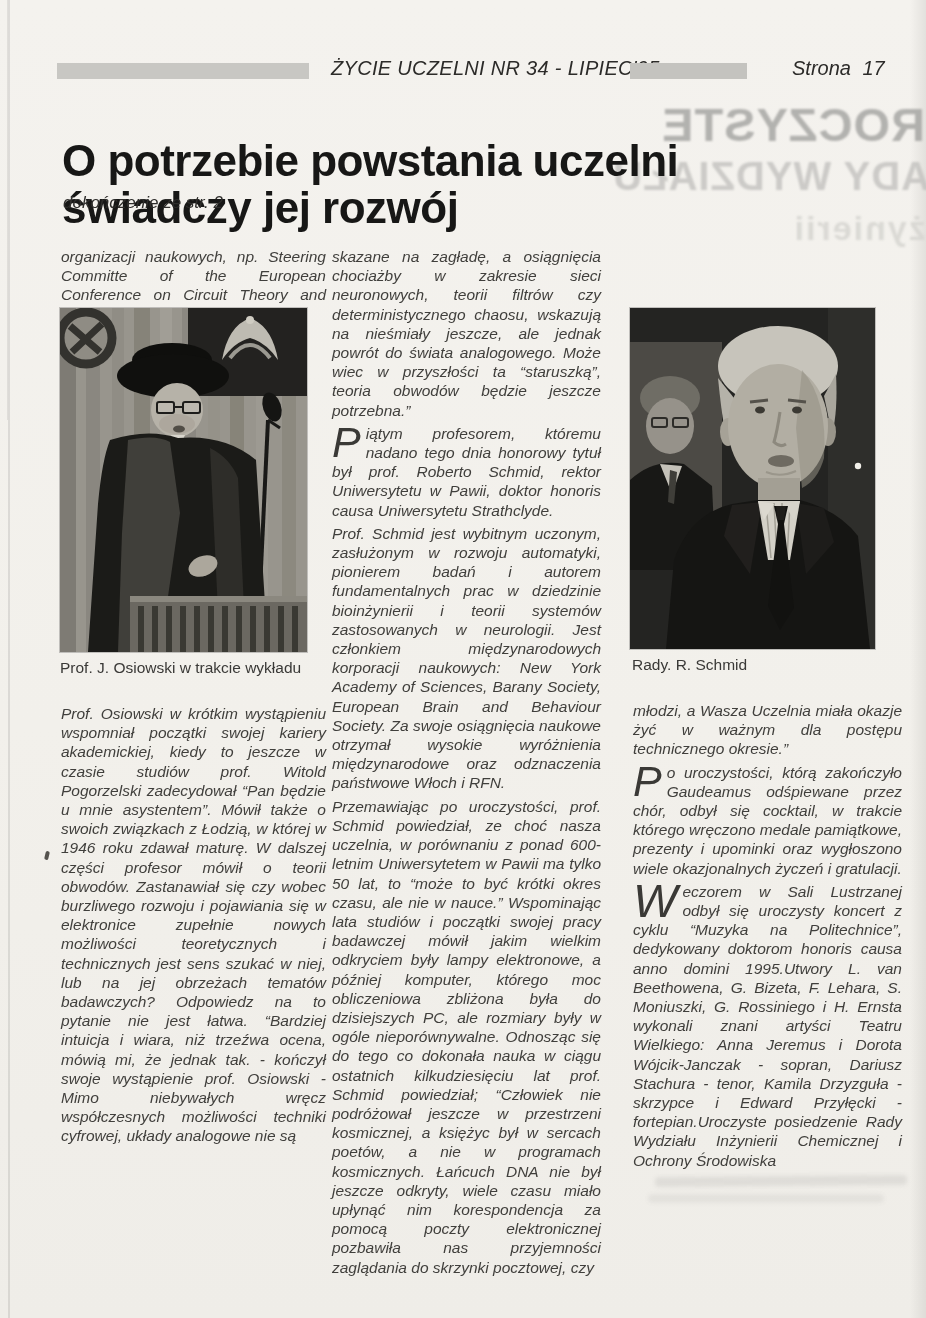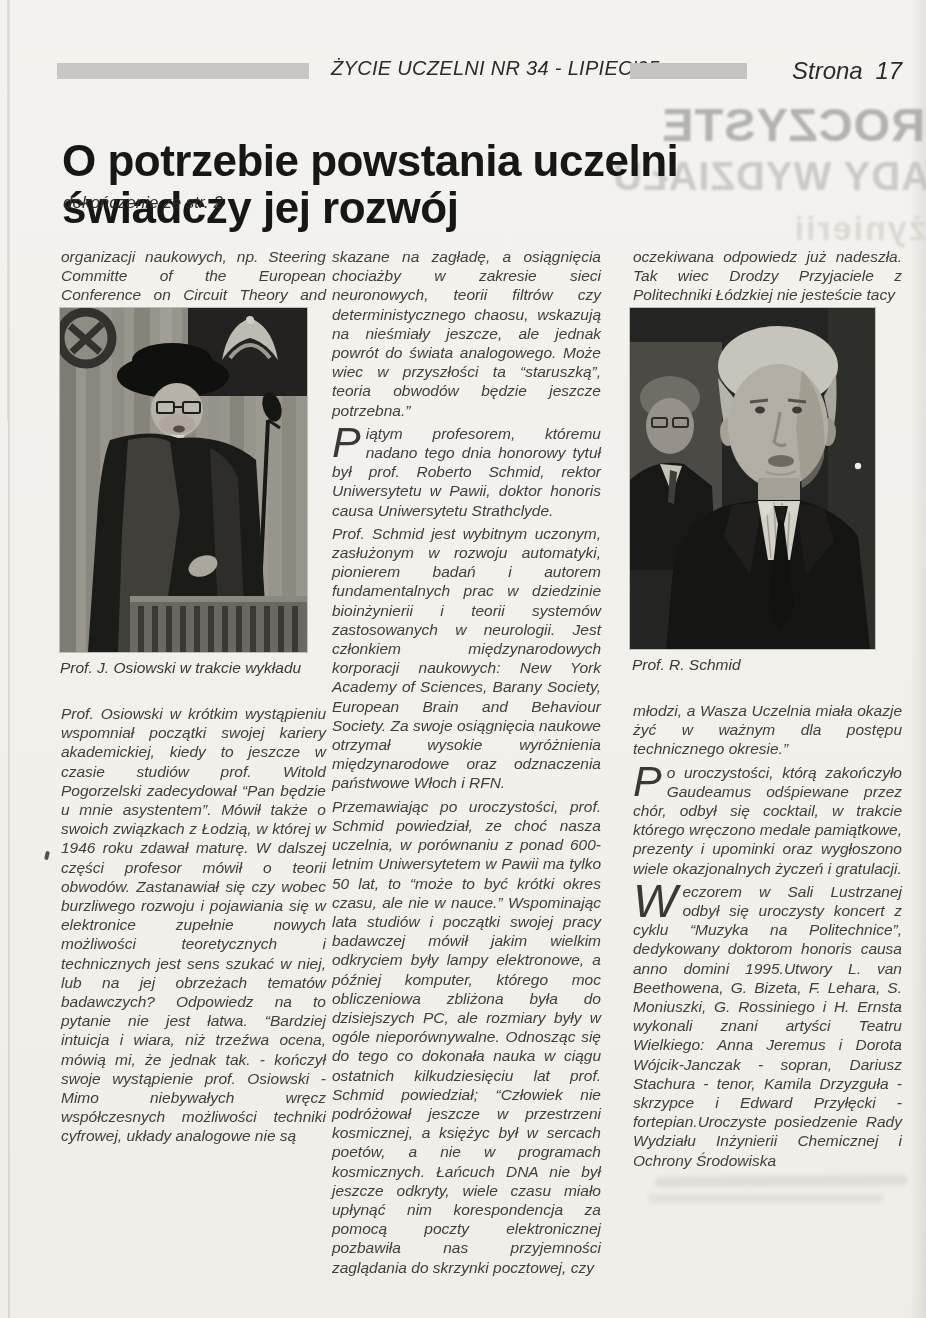--- a/index.html
+++ b/index.html
@@ -18,39 +18,39 @@
   .edge-shadow{position:absolute;right:0;top:0;width:16px;height:1318px;
     background:linear-gradient(90deg,rgba(0,0,0,0) 0%,rgba(0,0,0,.07) 100%);}
   .stray-mark{position:absolute;left:45px;top:851px;width:4px;height:9px;background:#55534e;border-radius:2px;transform:rotate(14deg);}
   .ghost-smudge{position:absolute;filter:blur(2px);background:rgba(100,100,100,.12);border-radius:4px;}
   
   .rule{position:absolute;height:16px;background:#c8c7c3;}
   .rule-left{left:57px;top:63px;width:252px;}
   .rule-right{left:630px;top:63px;width:117px;background:#c4c3bf;}
   .masthead{position:absolute;left:331px;top:57px;width:300px;
     font-style:italic;font-size:20px;letter-spacing:.3px;color:#2c2b29;white-space:nowrap;}
-  .pagenum{position:absolute;left:792px;top:57px;font-style:italic;font-size:24px;color:#2c2b29;
+  .pagenum{position:absolute;left:792px;top:57px;font-style:italic;font-size:20px;color:#2c2b29;
     word-spacing:6px;white-space:nowrap;text-align:right;}
   
   .ghost{position:absolute;top:100px;right:-34px;width:360px;z-index:1;
     transform:scaleX(-1);filter:blur(1.3px);text-align:left;line-height:1.05;pointer-events:none;}
   .ghost .g1{font-weight:bold;font-size:47px;letter-spacing:1px;color:#9c9c9a;opacity:.75;}
   .ghost .g2{font-weight:bold;font-size:40px;letter-spacing:1px;color:#c2c1be;opacity:.8;margin-top:6px;}
   .ghost .g3{font-weight:bold;font-size:34px;letter-spacing:2px;color:#d7d6d2;opacity:.9;margin-top:14px;}
   
   .headline{position:absolute;left:62px;top:108px;width:720px;z-index:2;
     font-weight:bold;font-size:44px;line-height:47px;letter-spacing:-.5px;color:#171716;
     white-space:pre-line;}
   .continuation{position:absolute;left:63px;top:193px;z-index:2;
     font-family:Liberation Sans, sans-serif;font-style:italic;font-size:17px;color:#2e2d2b;}
   
   .colblock{position:absolute;z-index:2;}
   .colblock p{margin:4px;font-style:italic;font-size:15.5px;line-height:19.2px;
     text-align:justify;color:#403f3c;}
-  .caption{position:absolute;z-index:2;font-style:italic;font-size:15.5px;color:#3a3937;white-space:nowrap;}
+  .caption{position:absolute;z-index:2;font-size:15.5px;color:#3a3937;white-space:nowrap;}
   .dropcap{float:left;font-style:italic;font-size:43px;line-height:33px;color:#3a3936;
     padding:2px 5px 0 0;}
   .dropcap-w{font-size:47px;line-height:34px;}
   
   .photo{position:absolute;z-index:2;outline:1px solid rgba(40,40,38,.25);}
   .photo svg{display:block;}
 </style>
 </head>
 <body>
 
@@ -159,23 +159,20 @@
     <p>Prof. Osiowski w krótkim wystąpieniu wspomniał początki swojej kariery akademickiej, kiedy to jeszcze w czasie studiów prof. Witold Pogorzelski zadecydował “Pan będzie u mnie asystentem”. Mówił także o swoich związkach z Łodzią, w której w 1946 roku zdawał maturę. W dalszej części profesor mówił o teorii obwodów. Zastanawiał się czy wobec burzliwego rozwoju i pojawiania się w elektronice zupełnie nowych możliwości teoretycznych i technicznych jest sens szukać w niej, lub na jej obrzeżach tematów badawczych? Odpowiedz na to pytanie nie jest łatwa. “Bardziej intuicja i wiara, niż trzeźwa ocena, mówią mi, że jednak tak. - kończył swoje wystąpienie prof. Osiowski - Mimo niebywałych wręcz współczesnych możliwości techniki cyfrowej, układy analogowe nie są</p>
   </div>
 
   <div class="colblock" style="left:328px;top:243px;width:277px;">
     <p>skazane na zagładę, a osiągnięcia chociażby w zakresie sieci neuronowych, teorii filtrów czy deterministycznego chaosu, wskazują na nieśmiały jeszcze, ale jednak powrót do świata analogowego. Może wiec w przyszłości ta “staruszką”, teoria obwodów będzie jeszcze potrzebna.”</p>
     <p><span class="dropcap">P</span><span>iątym profesorem, któremu nadano tego dnia honorowy tytuł był prof. Roberto Schmid, rektor Uniwersytetu w Pawii, doktor honoris causa Uniwersytetu Strathclyde.</span></p>
     <p>Prof. Schmid jest wybitnym uczonym, zasłużonym w rozwoju automatyki, pionierem badań i autorem fundamentalnych prac w dziedzinie bioinżynierii i teorii systemów zastosowanych w neurologii. Jest członkiem międzynarodowych korporacji naukowych: New York Academy of Sciences, Barany Society, European Brain and Behaviour Society. Za swoje osiągnięcia naukowe otrzymał wysokie wyróżnienia międzynarodowe oraz odznaczenia państwowe Włoch i RFN.</p>
     <p>Przemawiając po uroczystości, prof. Schmid powiedział, ze choć nasza uczelnia, w porównaniu z ponad 600-letnim Uniwersytetem w Pawii ma tylko 50 lat, to “może to być krótki okres czasu, ale nie w nauce.” Wspominając lata studiów i początki swojej pracy badawczej mówił jakim wielkim odkryciem były lampy elektronowe, a później komputer, którego moc obliczeniowa zbliżona była do dzisiejszych PC, ale rozmiary były w ogóle nieporównywalne. Odnosząc się do tego co dokonała nauka w ciągu ostatnich kilkudziesięciu lat prof. Schmid powiedział; “Człowiek nie podróżował jeszcze w przestrzeni kosmicznej, a księżyc był w sercach poetów, a nie w programach kosmicznych. Łańcuch DNA nie był jeszcze odkryty, wiele czasu miało upłynąć nim korespondencja za pomocą poczty elektronicznej pozbawiła nas przyjemności zaglądania do skrzynki pocztowej, czy</p>
   </div>
 
-  <div class="colblock" style="left:629px;top:243px;width:277px;">
-    <p>oczekiwana odpowiedz już nadeszła. Tak wiec Drodzy Przyjaciele z Politechniki Łódzkiej nie jesteście tacy</p>
-  </div>
 
   <figure class="photo" style="left:630px;top:308px;width:245px;height:341px;margin:0;">
     <svg width="245" height="341" viewBox="0 0 245 341" preserveAspectRatio="none">
       <rect x="0" y="0" width="245" height="341" fill="#242422"></rect>
       <rect x="198" y="0" width="47" height="341" fill="#2e2e2b"></rect>
 
       <g>
         <rect x="0" y="34" width="92" height="210" fill="#4c4a45"></rect>
         <ellipse cx="40" cy="90" rx="30" ry="22" fill="#6f6d65"></ellipse>
         <ellipse cx="40" cy="118" rx="24" ry="28" fill="#96928a"></ellipse>
@@ -215,21 +212,21 @@
         </g>
         <polygon points="128,193 144,196 134,212" fill="#dcd9d0"></polygon>
         <polygon points="170,193 154,196 164,212" fill="#d6d3ca"></polygon>
 
         <path d="M144 198 L158 198 L154 216 L164 300 L150 322 L138 298 L148 216 Z" fill="#121210"></path>
         <path d="M146 198 L156 198 L154 212 L147 212 Z" fill="#1e1d1a"></path>
       </g>
       <circle cx="228" cy="158" r="3.2" fill="#f1efe9"></circle>
     </svg>
   </figure>
-  <figcaption class="caption" style="left:632px;top:656px;">Prof. R. Schmid</figcaption>
+  <figcaption class="caption" style="left:632px;top:656px;">Rady. R. Schmid</figcaption>
 
   <div class="colblock" style="left:629px;top:697px;width:277px;">
     <p>młodzi, a Wasza Uczelnia miała okazje żyć w ważnym dla postępu technicznego okresie.”</p>
     <p><span class="dropcap">P</span><span>o uroczystości, którą zakończyło Gaudeamus odśpiewane przez chór, odbył się cocktail, w trakcie którego wręczono medale pamiątkowe, prezenty i upominki oraz wygłoszono wiele okazjonalnych życzeń i gratulacji.</span></p>
     <p><span class="dropcap dropcap-w">W</span><span>eczorem w Sali Lustrzanej odbył się uroczysty koncert z cyklu “Muzyka na Politechnice”, dedykowany doktorom honoris causa anno domini 1995.Utwory L. van Beethowena, G. Bizeta, F. Lehara, S. Moniuszki, G. Rossiniego i H. Ernsta wykonali znani artyści Teatru Wielkiego: Anna Jeremus i Dorota Wójcik-Janczak - sopran, Dariusz Stachura - tenor, Kamila Drzyzguła - skrzypce i Edward Przyłęcki - fortepian.Uroczyste posiedzenie Rady Wydziału Inżynierii Chemicznej i Ochrony Środowiska</span></p>
   </div>
 
 </div>
 
 </body></html>

